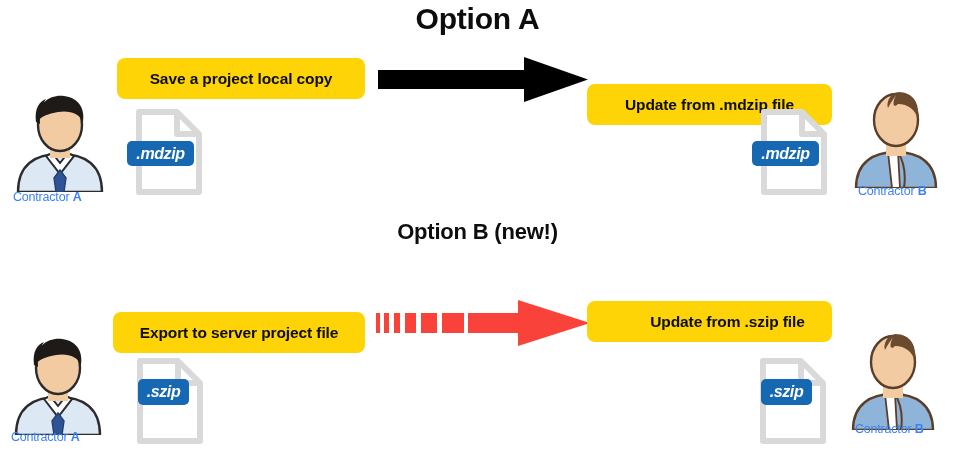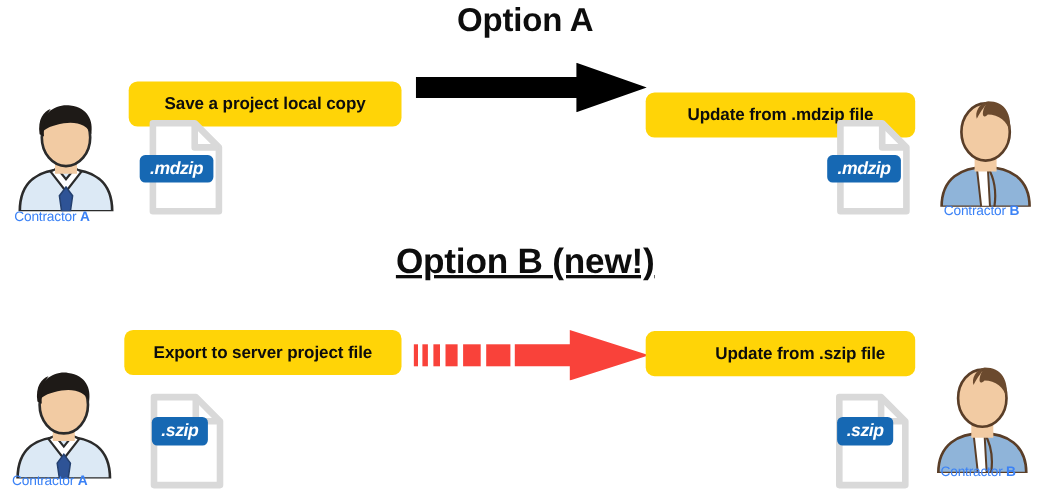--- a/index.html
+++ b/index.html
@@ -17,41 +17,41 @@
   .section-title{
     position:absolute;
     width:100%;
     text-align:center;
     font-weight:bold;
     color:#0d0d0d;
     letter-spacing:-0.2px;
     white-space:nowrap;
   }
   #title-a{top:2px;font-size:30px;}
-  #title-b{top:219px;font-size:32px;text-decoration:underline;}
+  #title-b{top:219px;font-size:22px;}
 
   
   .action-box{
     position:absolute;
     background:#FFD407;
     border-radius:8px;
     display:flex;
     align-items:center;
     justify-content:center;
     color:#0d0d0d;
     font-weight:bold;
     font-size:15.5px;
     letter-spacing:-0.1px;
     white-space:nowrap;
     box-sizing:border-box;
     padding:0 10px;
   }
-  #box-a-left  {left:117px;top:58px; width:248px;height:41px;margin-top:16px;}
+  #box-a-left  {left:117px;top:58px; width:248px;height:41px;}
   #box-a-right {left:587px;top:58px; width:245px;height:41px;margin-top:26px;}
-  #box-b-left  {left:113px;top:300px;width:252px;height:41px;}
+  #box-b-left  {left:113px;top:312px;width:252px;height:41px;}
   #box-b-right {left:587px;top:301px;width:245px;height:41px;padding-left:46px;}
 
   
   .arrow-wrap{position:absolute;}
   #arrow-a{left:378px;top:57px;width:210px;height:45px;}
   #arrow-b{left:376px;top:300px;width:214px;height:46px;}
 
   
   .file-icon{position:absolute;width:72px;height:88px;}
   #file-a-left  {left:133px;top:108px;}

